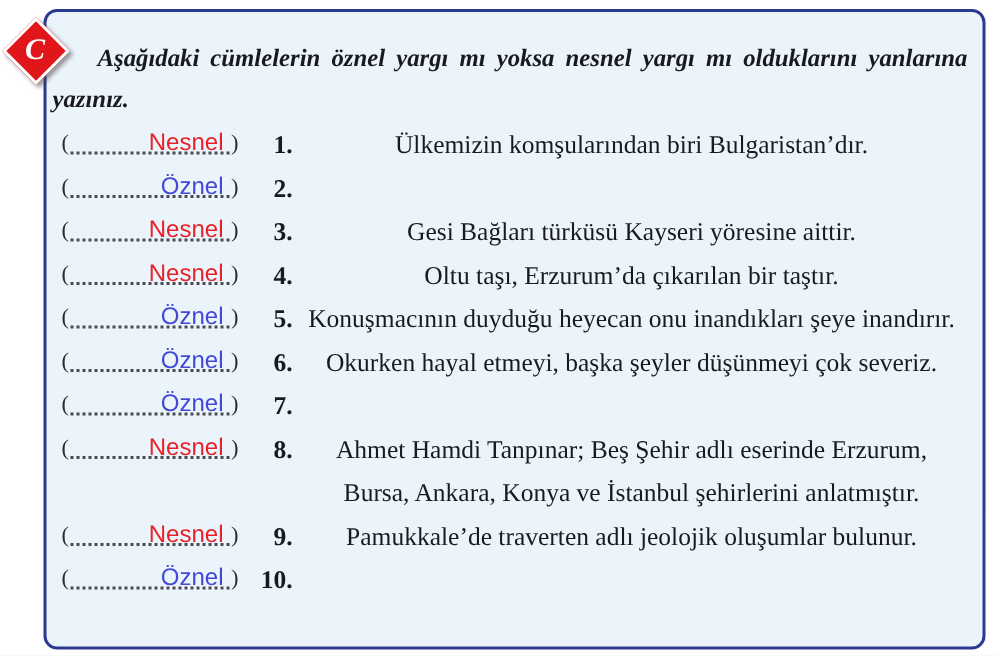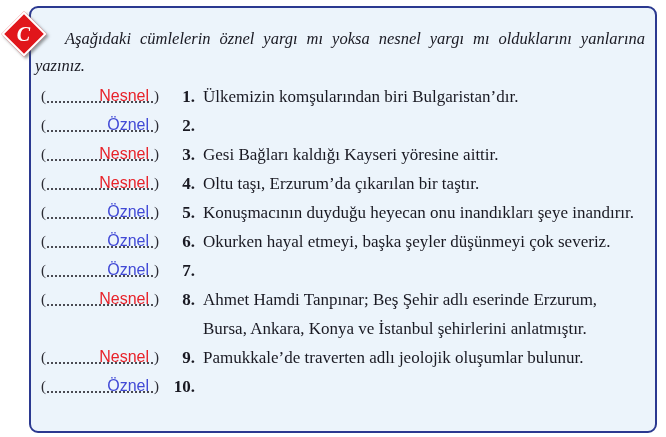--- a/index.html
+++ b/index.html
@@ -33,21 +33,21 @@
   }
   .badge-letter{
     transform:rotate(-45deg);
     font-family:"Liberation Serif", serif;
     font-style:italic;font-weight:bold;font-size:20px;color:#ffffff;
   }
   
   .instruction{
     margin:17px 10px 0 4px;
     text-indent:30px;
-    font-weight:normal;font-style:italic;
+    font-weight:bold;font-style:italic;
     font-size:16.5px;line-height:27px;
     text-align:justify;
     color:var(--text);
     word-spacing:2px;
   }
   
   .list{margin-top:3px;}
   .row{
     display:flex;align-items:flex-start;
     padding-left:10px;line-height:29px;
@@ -72,21 +72,21 @@
     white-space:nowrap;
   }
   .answer[data-type="nesnel"]{color:var(--answer-red);}
   .answer[data-type="oznel"]{color:var(--answer-blue);}
   .num{
     flex:0 0 36px;width:36px;text-align:right;padding-right:8px;
     font-weight:bold;font-size:17px;color:var(--text);
   }
   .itext{
     flex:1;font-size:17px;color:var(--text);padding-right:16px;
-    text-align:left;
+    text-align:center;
   }
 </style>
 </head>
 <body>
 
 <div class="box">
   <p class="instruction">Aşağıdaki cümlelerin öznel yargı mı yoksa nesnel yargı mı olduklarını yanlarına yazınız.</p>
 
   <div class="list">
 
@@ -112,21 +112,21 @@
     </div>
 
     <div class="row">
       <span class="blank">
         <span class="paren">(</span>
         <span class="dots"></span>
         <span class="paren">)</span>
         <span class="answer" data-type="nesnel">Nesnel</span>
       </span>
       <span class="num">3.</span>
-      <span class="itext">Gesi Bağları kaldığı Kayseri yöresine aittir.</span>
+      <span class="itext">Gesi Bağları türküsü Kayseri yöresine aittir.</span>
     </div>
 
     <div class="row">
       <span class="blank">
         <span class="paren">(</span>
         <span class="dots"></span>
         <span class="paren">)</span>
         <span class="answer" data-type="nesnel">Nesnel</span>
       </span>
       <span class="num">4.</span>

